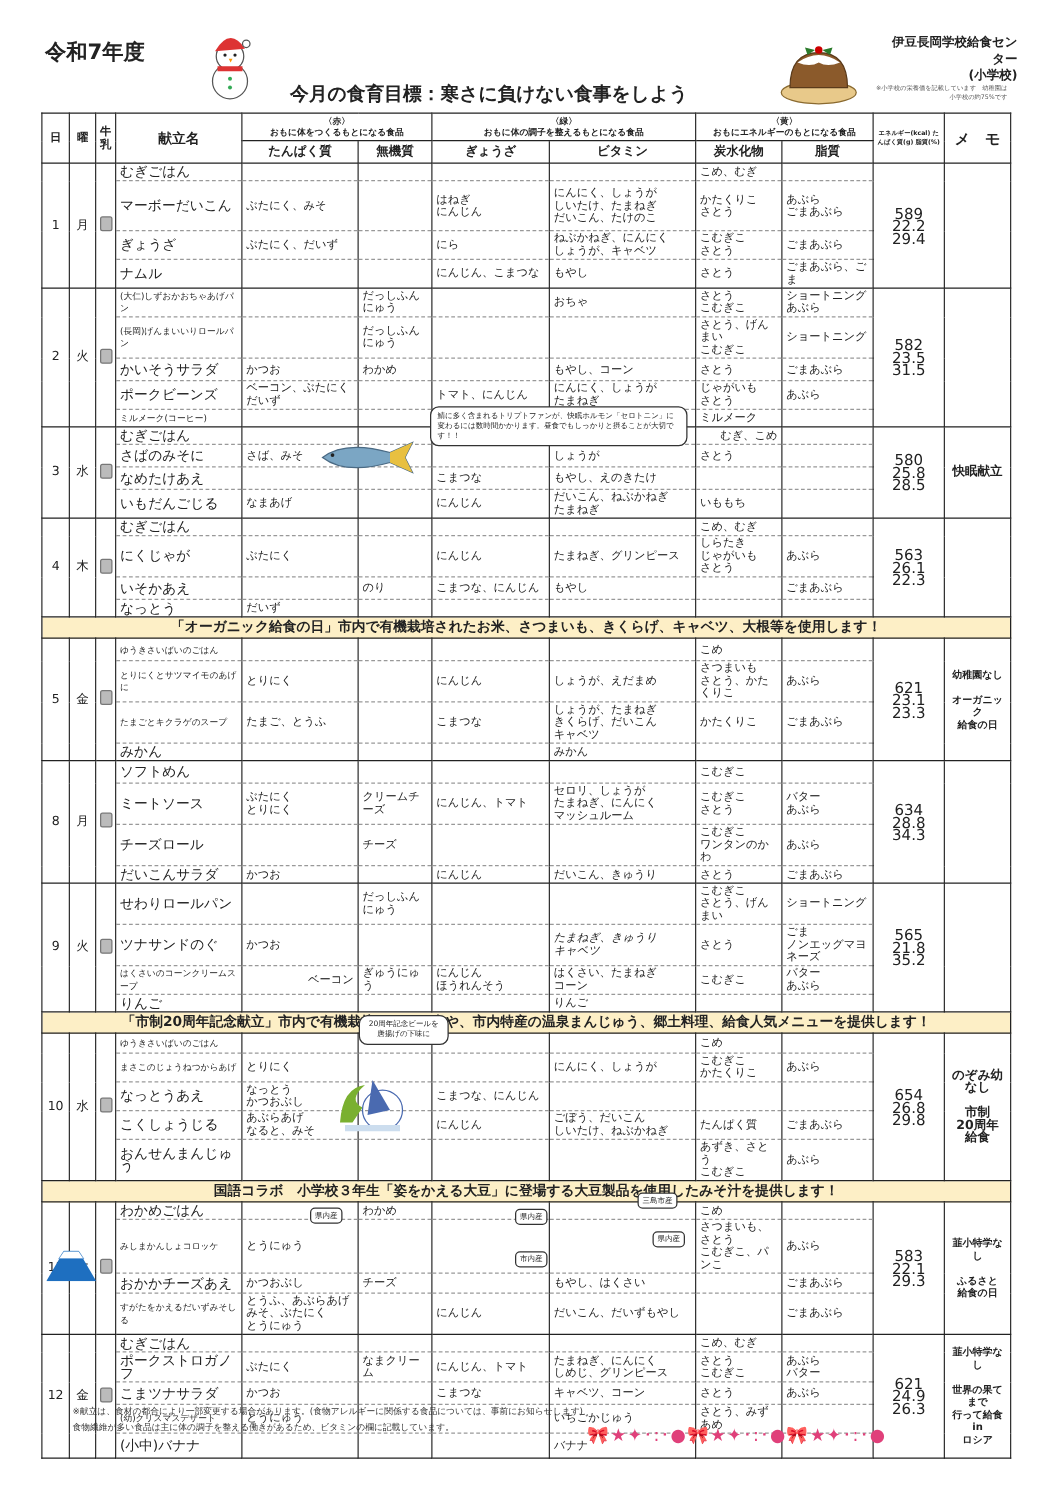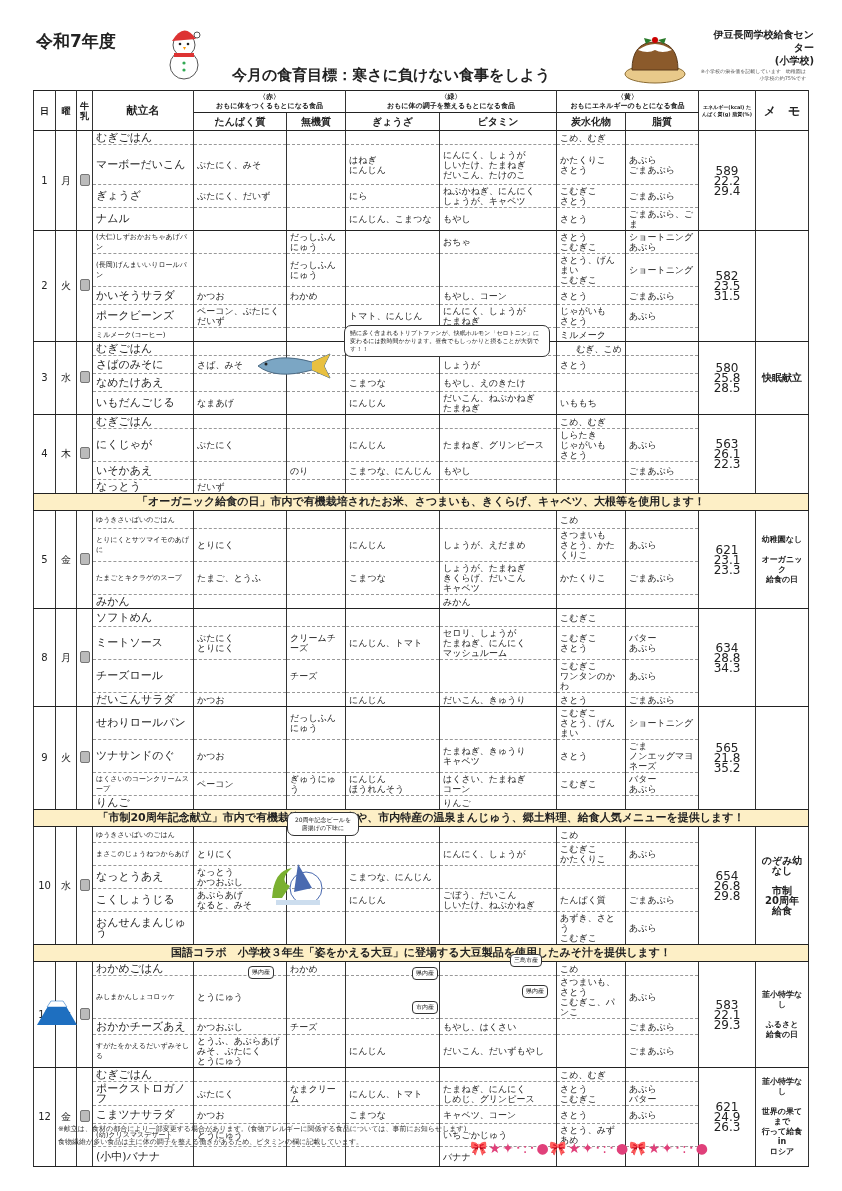--- a/index.html
+++ b/index.html
@@ -440,29 +440,29 @@
           <div>21.8</div>
           <div>35.2</div>
         </td>
         <td rowspan="4" class="memo" style="white-space: pre-line;"></td>
       </tr>
       <tr class="dish" style="height: 22px;">
         <td class="item name" style="white-space: pre-line;">ツナサンドのぐ</td>
         <td class="item" style="white-space: pre-line;">かつお</td>
         <td class="item" style="white-space: pre-line;"></td>
         <td class="item" style="white-space: pre-line;"></td>
-        <td class="item" style="white-space: pre-line;">たまねぎ、きゅうり
+        <td class="item" style="white-space: pre-line; font-style: italic;">たまねぎ、きゅうり
 キャベツ</td>
         <td class="item" style="white-space: pre-line;">さとう</td>
         <td class="item" style="white-space: pre-line;">ごま
 ノンエッグマヨネーズ</td>
       </tr>
       <tr class="dish" style="height: 22px;">
         <td class="item name small" style="white-space: pre-line;">はくさいのコーンクリームスープ</td>
-        <td class="item" style="white-space: pre-line;">ベーコン</td>
+        <td class="item" style="white-space: pre-line; text-align: right;">ベーコン</td>
         <td class="item" style="white-space: pre-line;">ぎゅうにゅう</td>
         <td class="item" style="white-space: pre-line;">にんじん
 ほうれんそう</td>
         <td class="item" style="white-space: pre-line;">はくさい、たまねぎ
 コーン</td>
         <td class="item" style="white-space: pre-line;">こむぎこ</td>
         <td class="item" style="white-space: pre-line;">バター
 あぶら</td>
       </tr>
       <tr class="dish last" style="height: 14px;">

